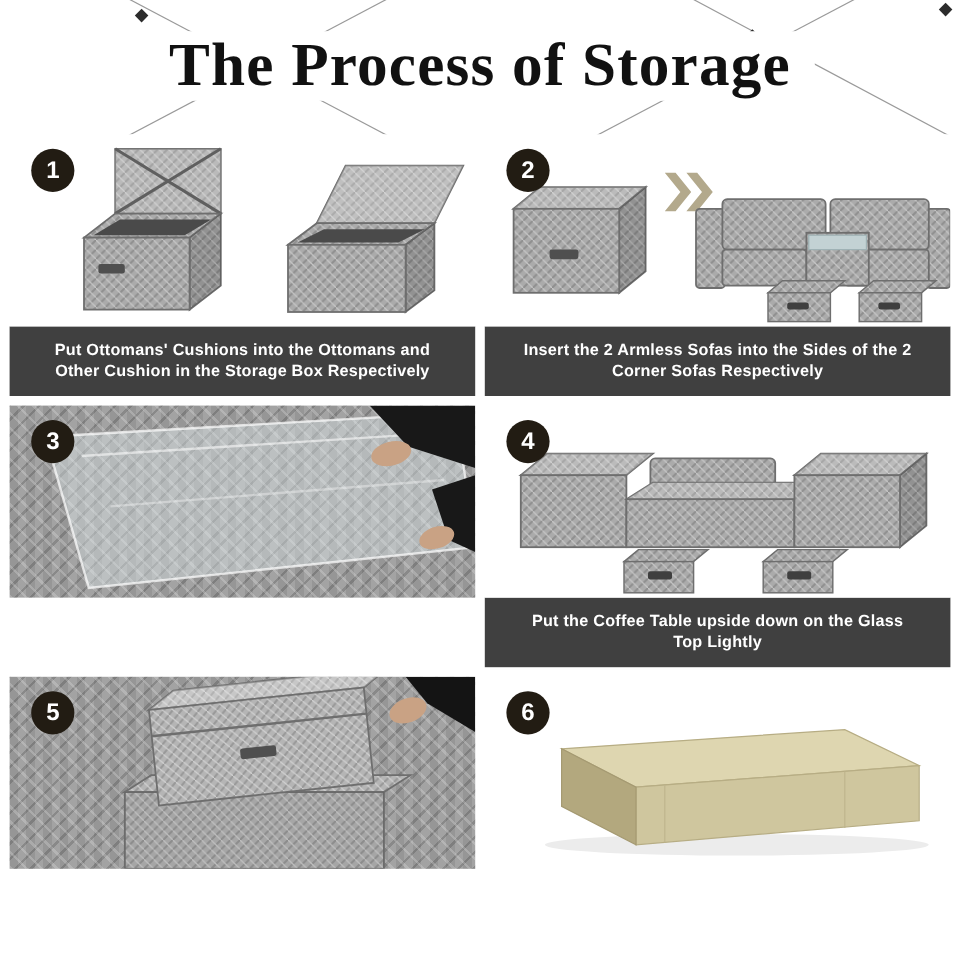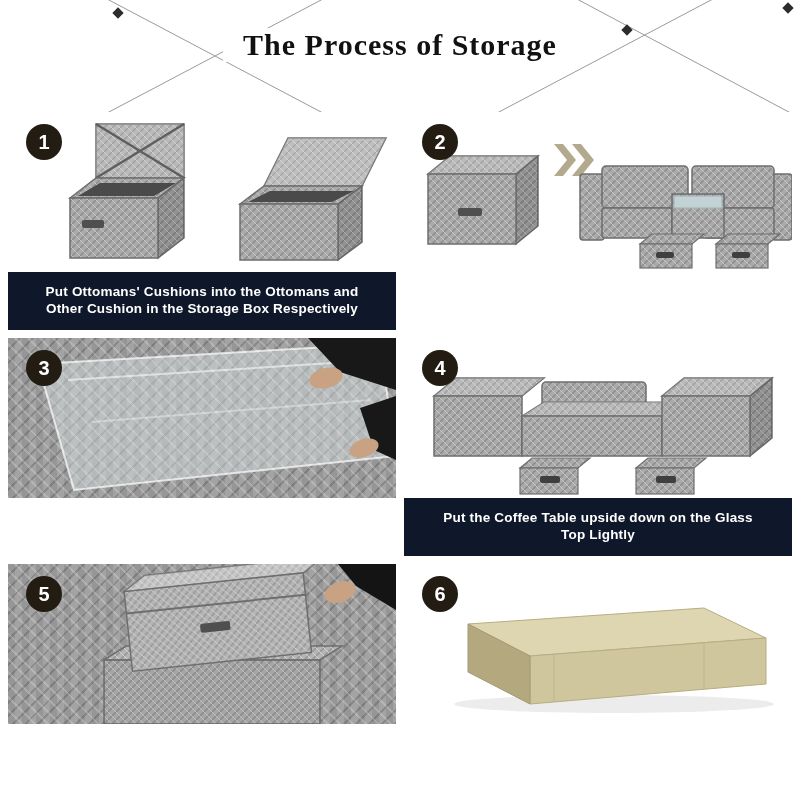--- a/index.html
+++ b/index.html
@@ -2,36 +2,36 @@
 <html><head>
 <meta charset="utf-8">
 <style>
   html,body{margin:0;padding:0;background:#fff;width:800px;height:800px;overflow:hidden;
     font-family:"Liberation Sans",sans-serif;}
   .header{position:relative;height:112px;}
   .header svg.deco{position:absolute;left:0;top:0;}
   .page-title{position:relative;text-align:center;margin:0;padding-top:26px;}
   .page-title span{display:inline-block;background:#fff;padding:0 20px;
     font-family:"Liberation Serif","DejaVu Serif",serif;font-weight:700;
-    font-size:30px;color:#111;letter-spacing:1px;}
+    font-size:51px;color:#111;letter-spacing:1px;}
   .grid{display:grid;grid-template-columns:1fr 1fr;gap:8px;padding:0 8px;}
   .panel{display:flex;flex-direction:column;background:#fff;}
   .art{position:relative;height:160px;background:#fff;overflow:hidden;}
   .art.wicker{
     background-color:#9e9e9e;
     background-image:
       repeating-linear-gradient(45deg, rgba(255,255,255,.20) 0 2px, transparent 2px 9px),
       repeating-linear-gradient(-45deg, rgba(0,0,0,.16) 0 2px, transparent 2px 9px),
       repeating-linear-gradient(90deg, rgba(0,0,0,.05) 0 7px, rgba(255,255,255,.05) 7px 14px);
   }
   .art svg{position:absolute;left:0;top:0;}
   .badge{position:absolute;left:18px;top:12px;width:36px;height:36px;border-radius:50%;
     background:#221c13;color:#fff;display:flex;align-items:center;justify-content:center;
     font-weight:700;font-size:20px;z-index:5;}
-  .caption{height:58px;background:#0f172a;color:#fff;display:flex;align-items:center;
+  .caption{height:58px;background:#404040;color:#fff;display:flex;align-items:center;
     justify-content:center;text-align:center;font-weight:700;font-size:13.5px;
     line-height:1.25;padding:0 26px;letter-spacing:.2px;}
 </style>
 </head>
 <body>
 
 <div class="header">
   <svg class="deco" width="800" height="112" viewBox="0 0 800 112">
     <line x1="90" y1="-10" x2="340" y2="122" stroke="#9a9a9a" stroke-width="1"></line>
     <line x1="340" y1="-10" x2="90" y2="122" stroke="#9a9a9a" stroke-width="1"></line>
@@ -121,20 +121,23 @@
         <rect x="270" y="84" width="48" height="12" fill="#c3d2d4" stroke="#9fb2b5" stroke-width="1"></rect>
 
         <polygon points="236,132 248,122 300,122 288,132" fill="url(#wkB)" stroke="#6e6e6e" stroke-width="1.2"></polygon>
         <rect x="236" y="132" width="52" height="24" fill="url(#wkB)" stroke="#6e6e6e" stroke-width="1.2"></rect>
         <rect x="252" y="140" width="18" height="6" rx="2" fill="#3f3f3f"></rect>
         <polygon points="312,132 324,122 376,122 364,132" fill="url(#wkB)" stroke="#6e6e6e" stroke-width="1.2"></polygon>
         <rect x="312" y="132" width="52" height="24" fill="url(#wkB)" stroke="#6e6e6e" stroke-width="1.2"></rect>
         <rect x="328" y="140" width="18" height="6" rx="2" fill="#3f3f3f"></rect>
       </svg>
     </div>
+    <div class="caption">
+        <span>Insert the 2 Armless Sofas into the Sides of the 2 Corner Sofas Respectively</span>
+      </div>
   </div>
 
   <div class="panel">
     <div class="art wicker">
       <div class="badge">
           <span>3</span>
         </div>
       <svg width="388" height="160" viewBox="0 0 388 160">
         <polygon points="30,26 372,6 388,118 66,152" fill="#dfe9ec" fill-opacity=".42" stroke="#ffffff" stroke-opacity=".7" stroke-width="2"></polygon>
         <line x1="60" y1="42" x2="340" y2="24" stroke="#ffffff" stroke-opacity=".55" stroke-width="2"></line>

